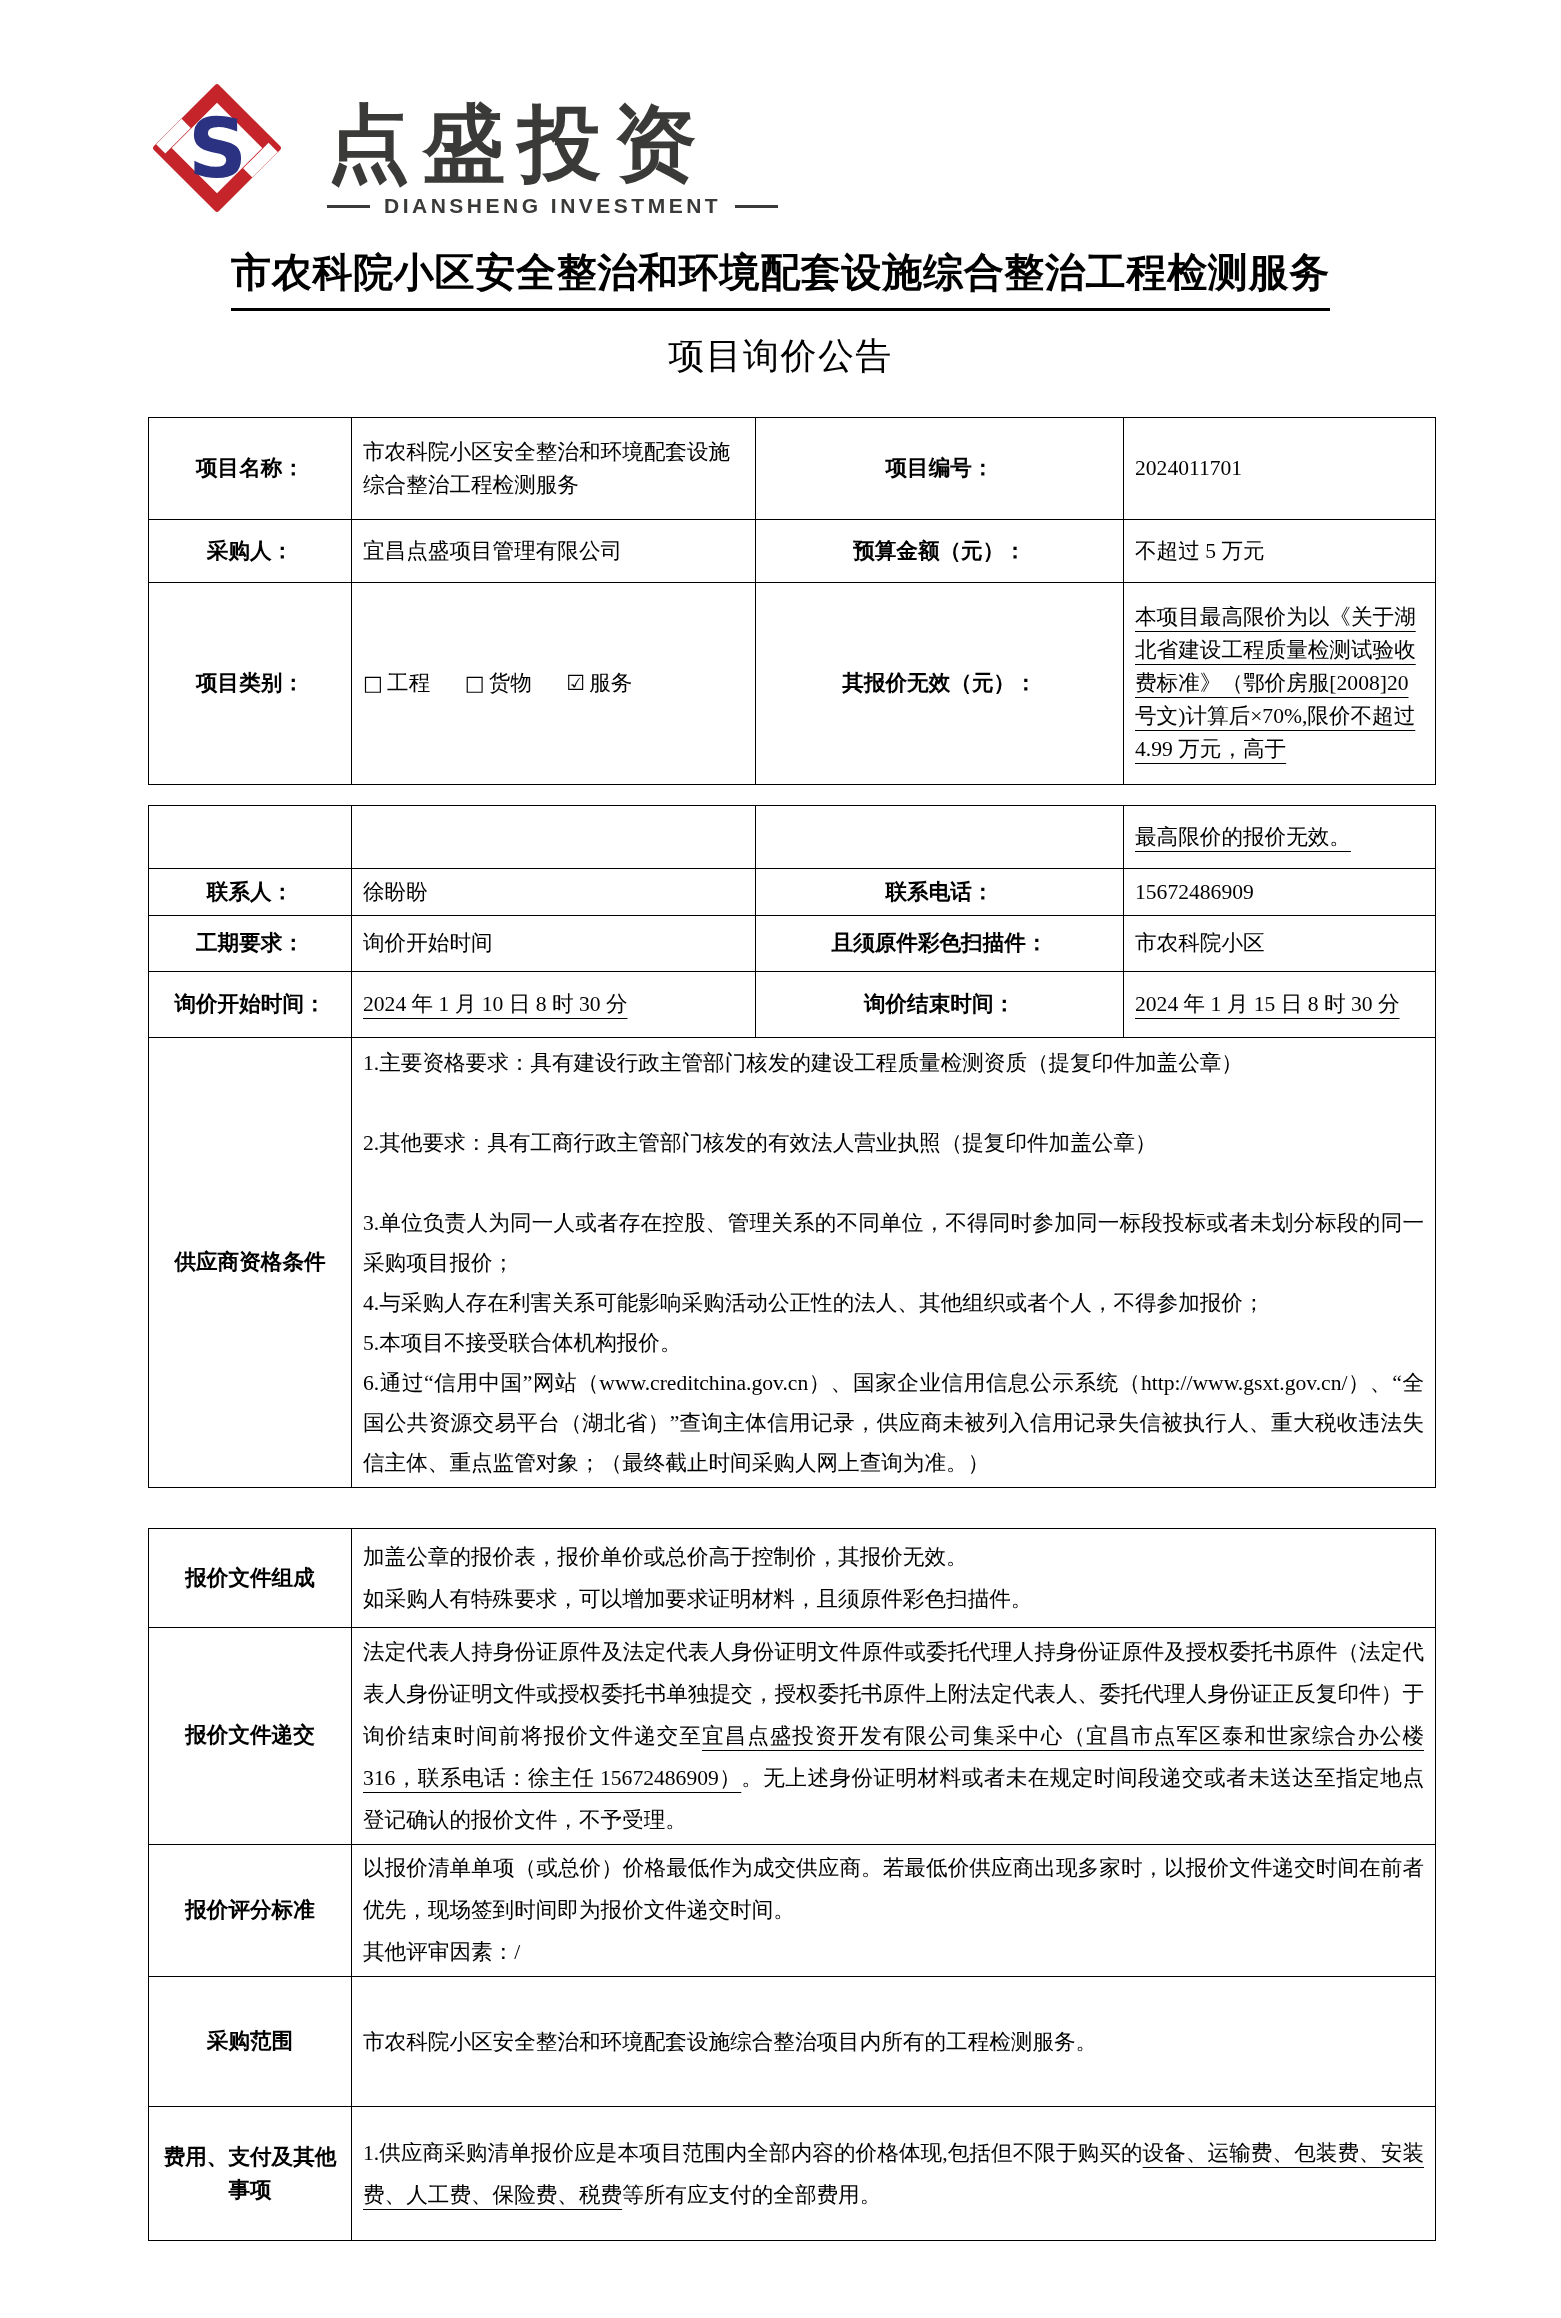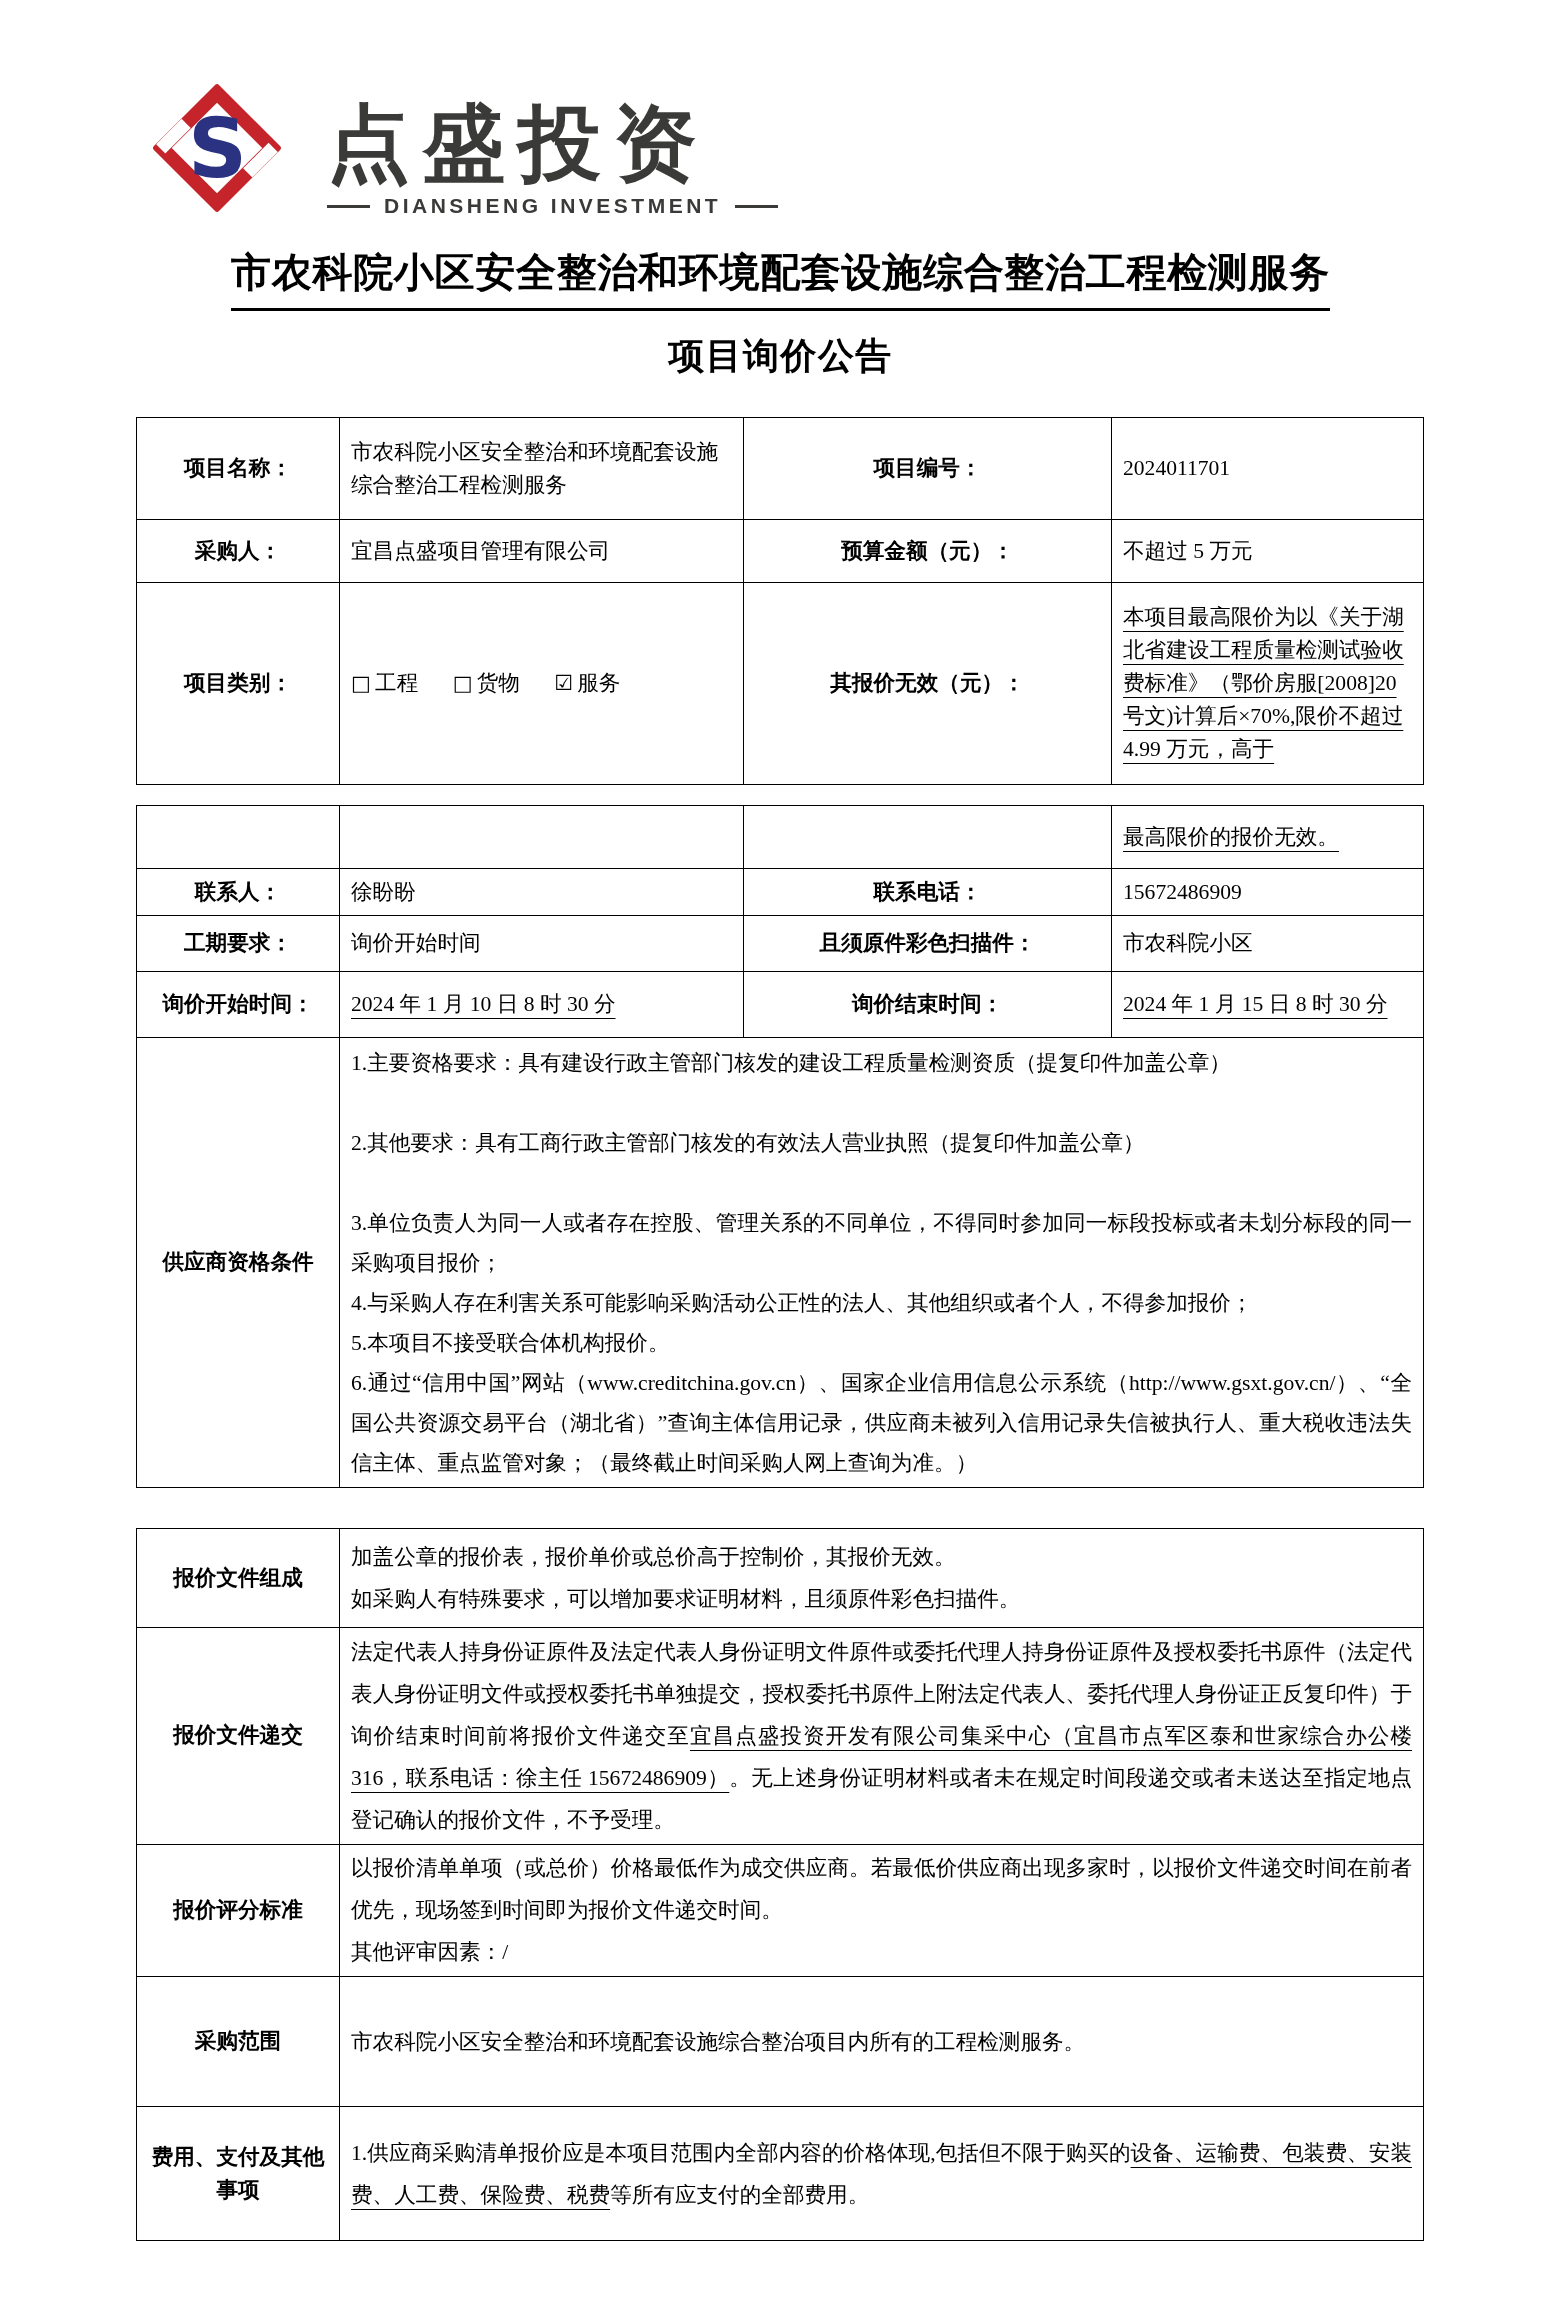--- a/index.html
+++ b/index.html
@@ -26,23 +26,23 @@
     font-size:83px; line-height:1.0; letter-spacing:12.5px; color:#3a3a38; white-space:nowrap; }
   .logo-en-row { display:flex; align-items:center; gap:14px; margin-top:9.7px; color:#3a3a38; }
   .dash { width:43px; border-top:3.5px solid #3a3a38; }
   .logo-en { font-family:"Liberation Sans","DejaVu Sans",sans-serif; font-weight:bold;
     font-size:21px; letter-spacing:3.5px; white-space:nowrap; }
   
   .doc-title { position:absolute; top:245px; left:0; width:100%; text-align:center; }
   .u-title { display:inline-block; font-size:40px; font-weight:bold; letter-spacing:0.7px;
     border-bottom:3.5px solid #000; padding-bottom:8.3px; }
   .doc-subtitle { position:absolute; top:332px; left:0; width:100%; text-align:center;
-    font-size:36px; font-weight:bold; letter-spacing:1.4px; }
+    font-size:36px; font-weight:normal; letter-spacing:1.4px; }
   
-  table.t { position:absolute; left:136px; width:1287px; border-collapse:collapse; table-layout:fixed; }
+  table.t { position:absolute; left:148px; width:1287px; border-collapse:collapse; table-layout:fixed; }
   .t1 { top:417px; } .t2 { top:805px; } .t3 { top:1528px; }
   table.t td { border:1.4px solid #000; font-size:21.6px; vertical-align:middle; }
   td.lbl { text-align:center; font-weight:bold; padding:2.8px 5.6px; line-height:33px; }
   td.val { text-align:left; padding:2.8px 11px; line-height:33px; }
   td.big { vertical-align:middle; }
   .para { line-height:42px; text-align:justify; }
   .q-p { line-height:40px; text-align:justify; }
   .q-gap { margin-bottom:40px; }
   .u { text-decoration:underline; text-underline-offset:7px; text-decoration-thickness:1.4px; }
   .wrapu { line-height:40px; text-align:justify; }

